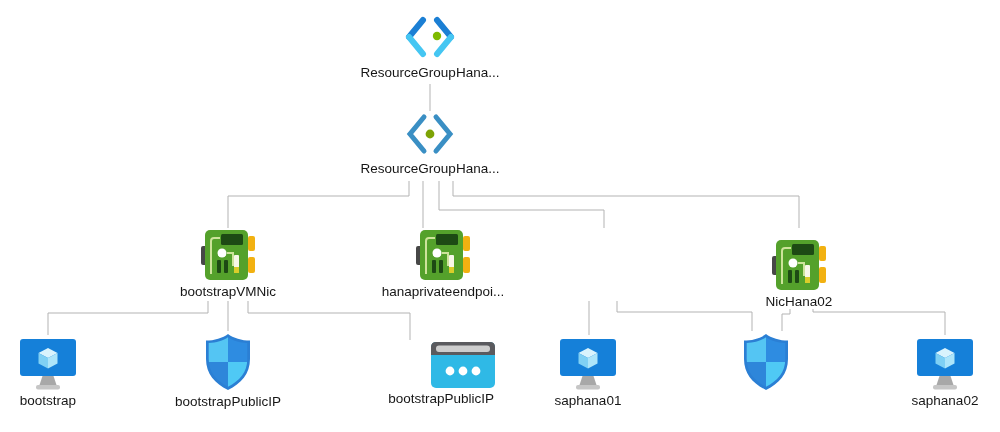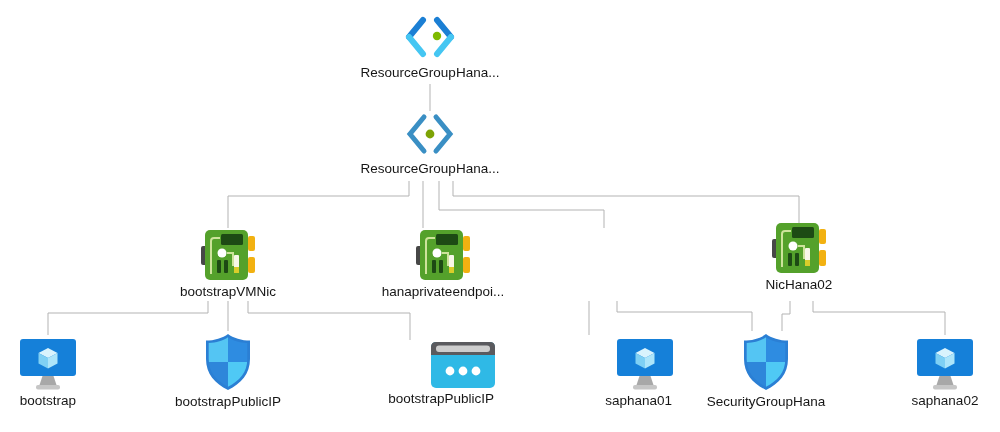--- a/index.html
+++ b/index.html
@@ -142,21 +142,21 @@
   </div>
 
   <div class="node" style="left:358px; top:229px;">
     <svg class="icon" width="54" height="52" viewBox="0 0 54 52">
         <use href="#ico-nic"></use>
       </svg>
     <div class="label">hanaprivateendpoi...</div>
   </div>
 
 
-  <div class="node" style="left:714px; top:222px;">
+  <div class="node" style="left:714px; top:239px;">
     <svg class="icon" width="54" height="52" viewBox="0 0 54 52">
         <use href="#ico-nic"></use>
       </svg>
     <div class="label">NicHana02</div>
   </div>
 
   <div class="node" style="left:-37px; top:336px;">
     <svg class="icon" width="56" height="54" viewBox="0 0 56 54">
         <use href="#ico-vm"></use>
       </svg>
@@ -170,32 +170,31 @@
     <div class="label">bootstrapPublicIP</div>
   </div>
 
   <div class="node" style="left:325px; top:342px;align-items:flex-end;">
     <svg class="icon" width="64" height="46" viewBox="0 0 64 46">
         <use href="#ico-pip"></use>
       </svg>
     <div class="label">bootstrapPublicIP</div>
   </div>
 
-  <div class="node" style="left:503px; top:336px;align-items:flex-end;">
+  <div class="node" style="left:503px; top:336px;">
     <svg class="icon" width="56" height="54" viewBox="0 0 56 54">
         <use href="#ico-vm"></use>
       </svg>
     <div class="label">saphana01</div>
   </div>
 
   <div class="node" style="left:681px; top:333px;">
     <svg class="icon" width="50" height="58" viewBox="0 0 50 58">
         <use href="#ico-shield"></use>
       </svg>
-    <div class="label">SecurityGroupHana</div>
   </div>
 
   <div class="node" style="left:860px; top:336px;">
     <svg class="icon" width="56" height="54" viewBox="0 0 56 54">
         <use href="#ico-vm"></use>
       </svg>
     <div class="label">saphana02</div>
   </div>
 
 </div>

